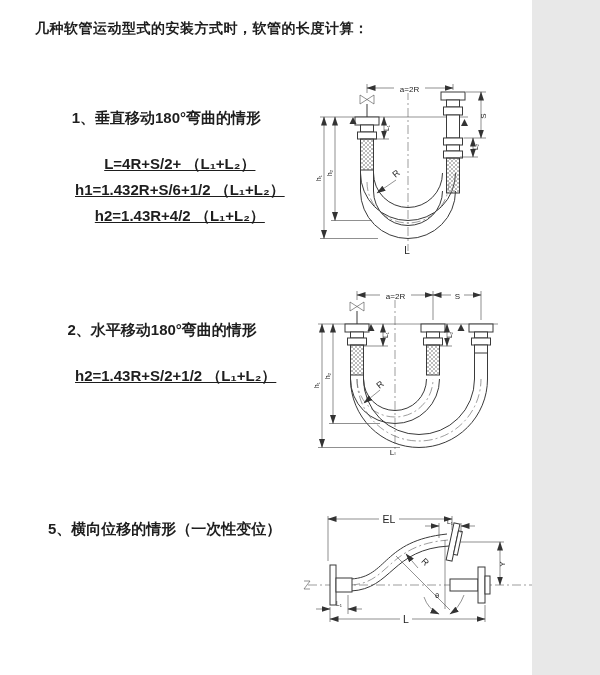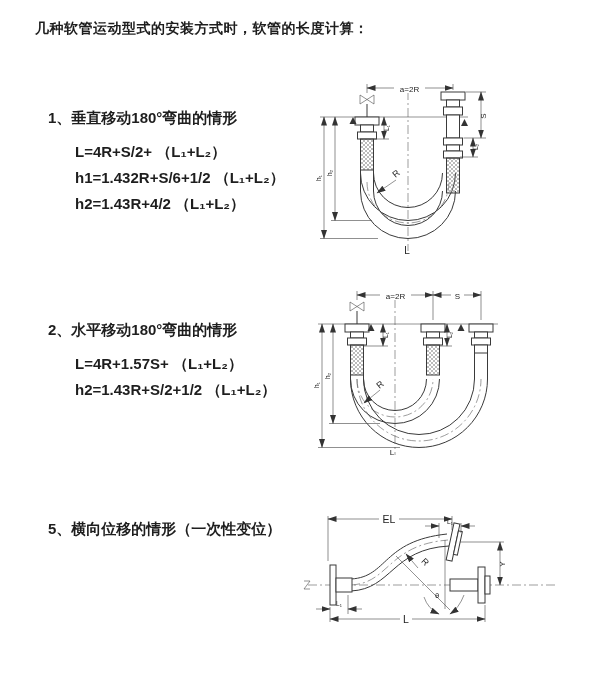--- a/index.html
+++ b/index.html
@@ -1,21 +1,21 @@
 <!DOCTYPE html>
 <html><head>
 <meta charset="utf-8">
 <style>
   html,body{margin:0;padding:0;background:#e8e8e8;}
-  .page{position:relative;width:600px;height:675px;background:#fff;overflow:hidden;
+  .page{position:relative;width:532px;height:675px;background:#fff;overflow:hidden;
         font-family:"Liberation Sans","DejaVu Sans",sans-serif;color:#1e1e1e;}
   .title{position:absolute;left:35px;top:20px;font-size:14px;font-weight:700;letter-spacing:.5px;}
-  .sec{position:absolute;left:48px;}
+  .sec{position:absolute;left:48px;text-align:center;}
   .sec .h{font-size:15px;font-weight:700;line-height:15px;}
-  .sec .flist{margin-top:14px;margin-left:27px;}
+  .sec .flist{margin-top:26px;margin-left:27px;text-decoration:underline;}
   .sec .f{font-size:15px;font-weight:600;line-height:26px;white-space:pre;}
   .diag{position:absolute;}
   
   .ol{stroke:#3a3a3a;stroke-width:1;fill:none;}
   .olf{stroke:#3a3a3a;stroke-width:1;fill:#fff;}
   .tl{stroke:#4a4a4a;stroke-width:.6;fill:none;}
   .cl{stroke:#5a5a5a;stroke-width:.6;fill:none;stroke-dasharray:9 3 2 3;}
   .hr{stroke:#3a3a3a;stroke-width:1;fill:url(#hp);}
   .dim line, line.dimln{stroke:#444;stroke-width:.6;fill:none;}
   .dim text{font-family:"Liberation Sans","DejaVu Sans",sans-serif;font-size:8px;fill:#222;text-anchor:middle;}
@@ -39,21 +39,20 @@
     <div class="flist">
       <div class="f">L=4R+S/2+ （L₁+L₂）</div>
       <div class="f">h1=1.432R+S/6+1/2 （L₁+L₂）</div>
       <div class="f">h2=1.43R+4/2 （L₁+L₂）</div>
     </div>
   </div>
 
   <div class="sec" style="top:322px;">
     <div class="h">2、水平移动180°弯曲的情形</div>
     <div class="flist">
-      <div class="f">L=4R+1.57S+ （L₁+L₂）</div>
       <div class="f">h2=1.43R+S/2+1/2 （L₁+L₂）</div>
     </div>
   </div>
 
   <div class="sec" style="top:521px;">
     <div class="h">5、横向位移的情形（一次性变位）</div>
   </div>
 
   <svg class="diag" style="left:310px;top:75px;" width="285" height="185" viewBox="0 0 285 185">
     <defs>

